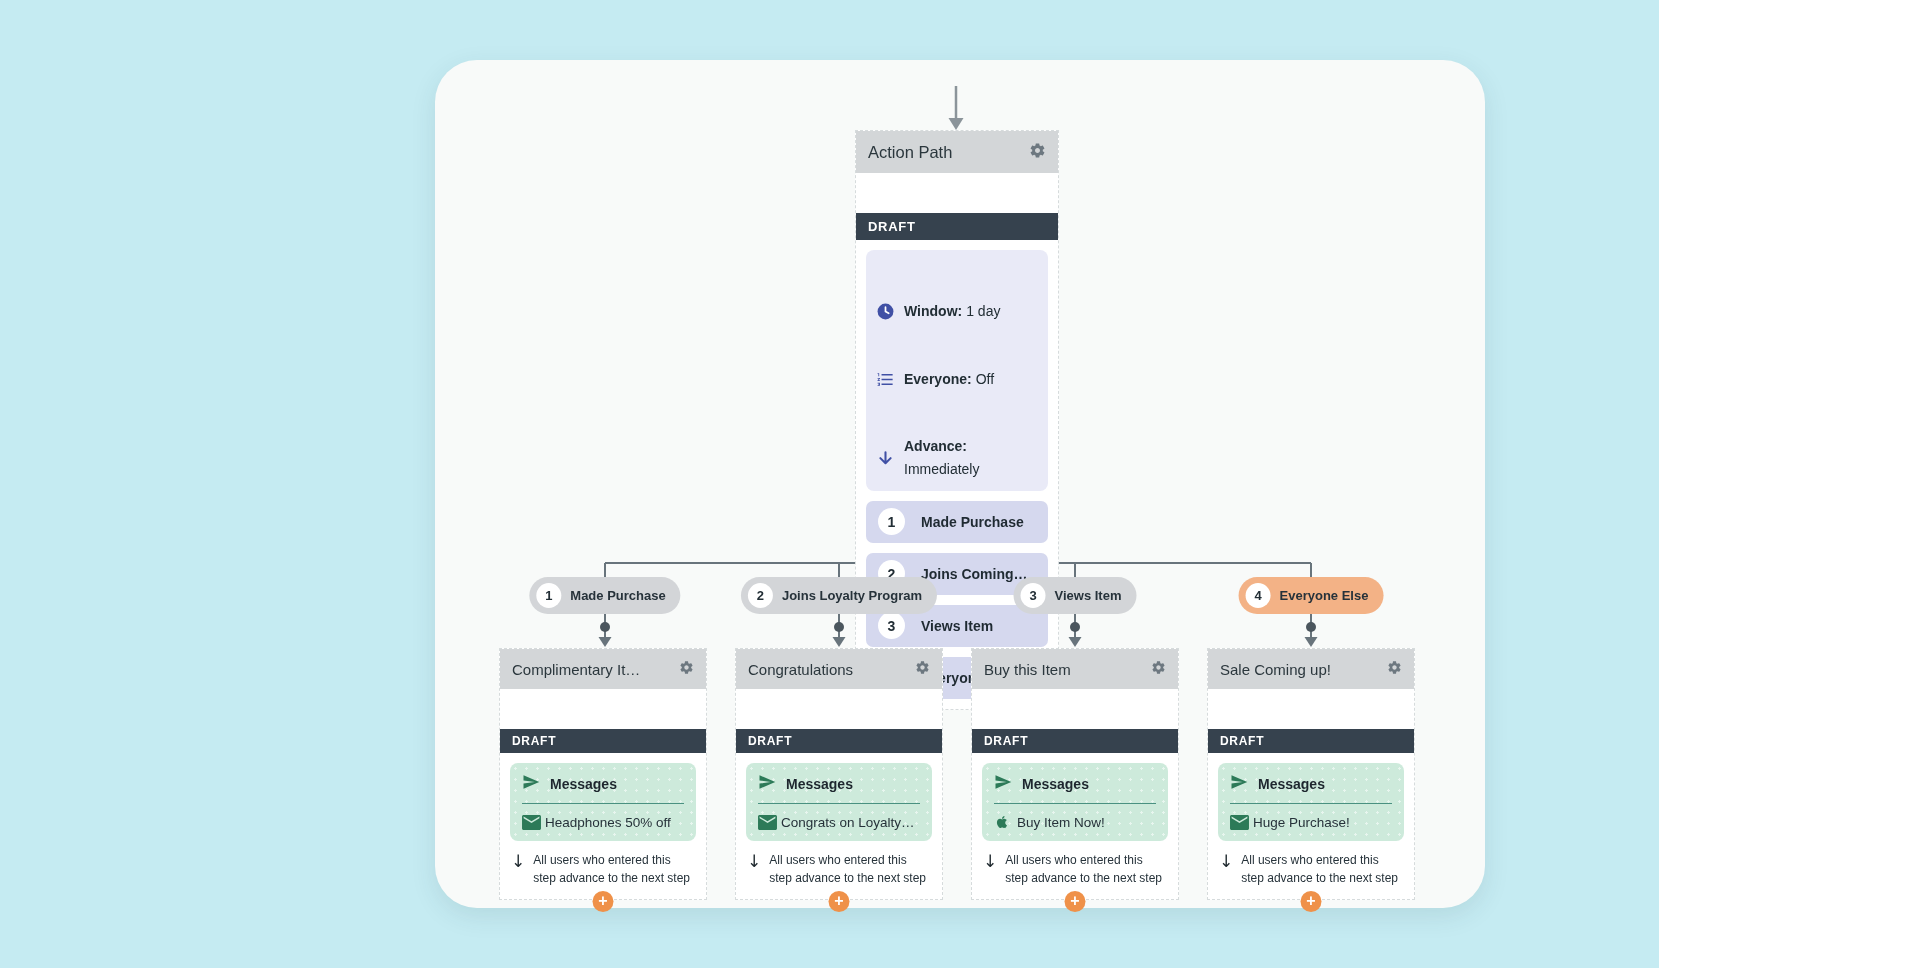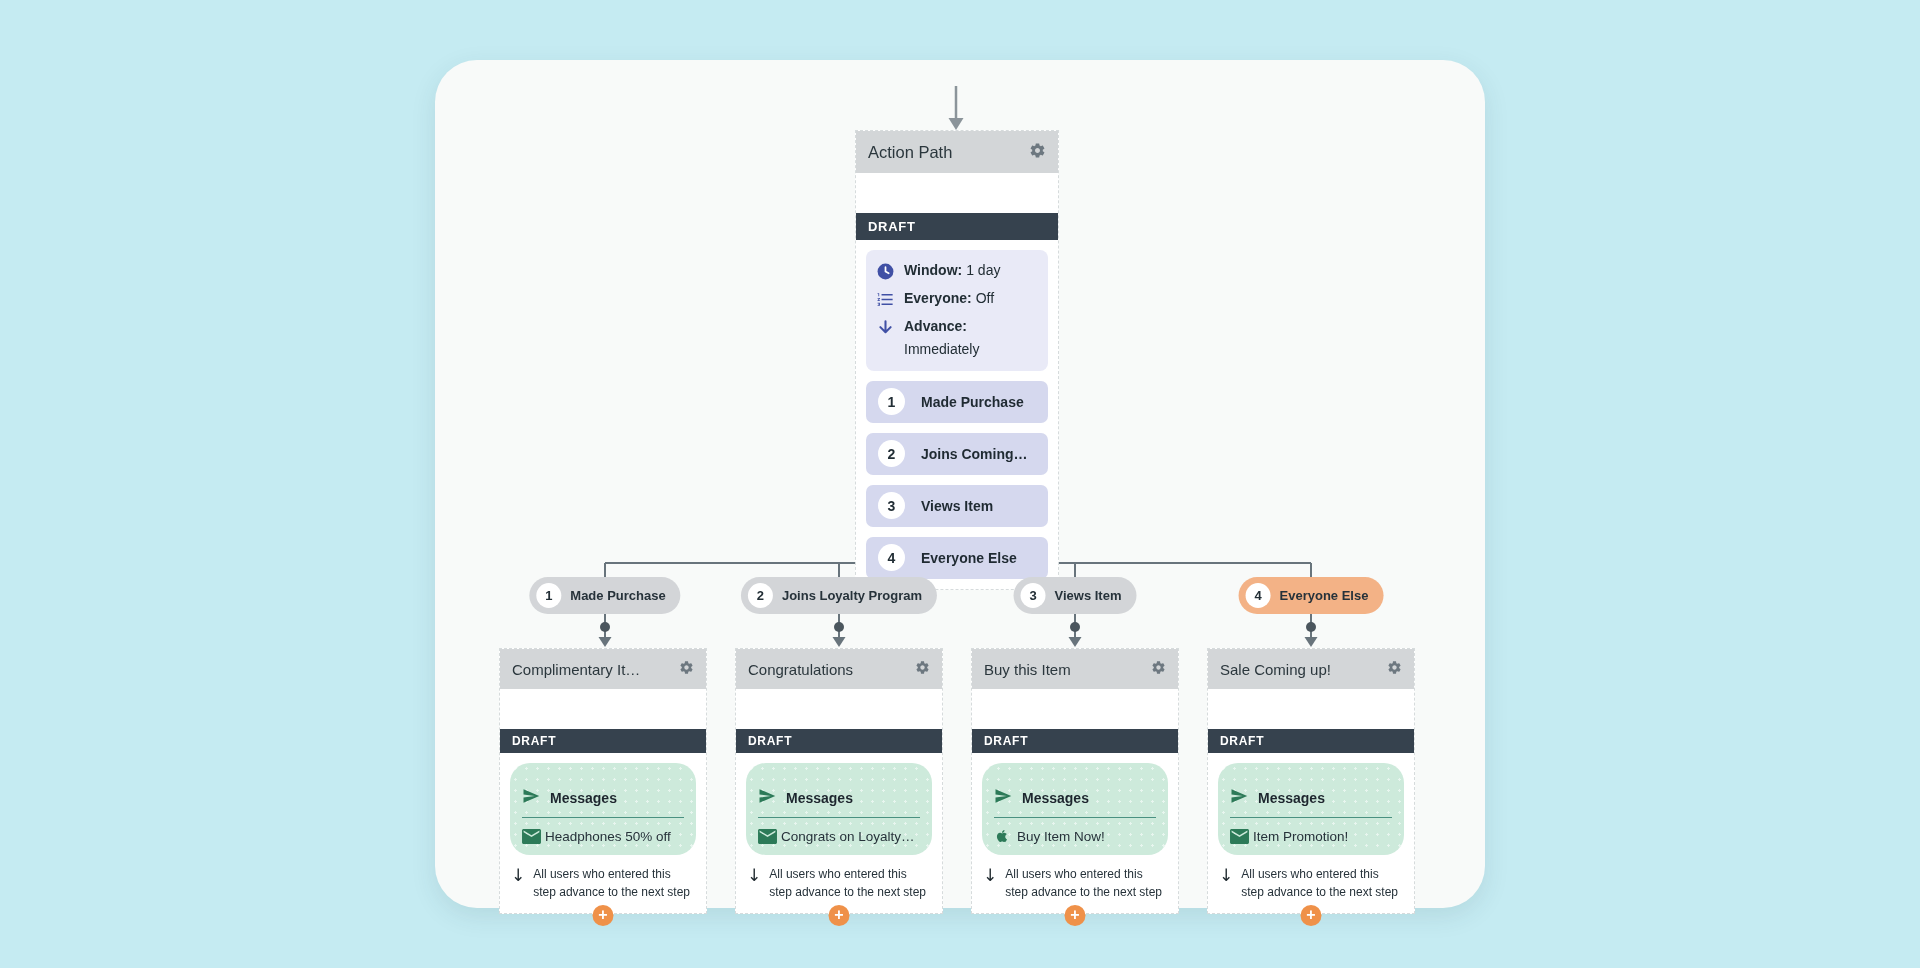--- a/index.html
+++ b/index.html
@@ -1,38 +1,38 @@
 <!DOCTYPE html>
 <html><head>
 <meta charset="utf-8">
 <style>
   * { margin:0; padding:0; box-sizing:border-box; }
   html,body { width:1920px; height:968px; }
   body { font-family:"Liberation Sans", sans-serif; }
-  .canvas { position:relative; width:1920px; height:968px; background:#c5ebf2; overflow:hidden; }
+  .canvas { position:relative; width:1659px; height:968px; background:#c5ebf2; overflow:hidden; }
   .flow-panel { position:absolute; left:435px; top:60px; width:1050px; height:848px;
     background:#f8faf9; border-radius:42px; box-shadow:0 8px 26px rgba(30,60,70,0.10); }
   svg.connectors { position:absolute; left:0; top:0; pointer-events:none; }
 
   
   .node { position:absolute; background:#fff; border:1px dashed #d6dbdc; }
   .node-header { display:flex; align-items:center; justify-content:space-between;
     background:#d3d6d8; padding:0 12px; color:#2b373d; }
   .gear-btn { background:none; border:none; cursor:pointer; display:flex; align-items:center; padding:0; }
   .draft-bar { background:#36424e; color:#ffffff; font-weight:bold; letter-spacing:0.7px;
     display:flex; align-items:center; padding:0 12px;margin-top:40px; }
 
   
   .action-card { left:855px; top:130px; width:204px; }
   .action-card .node-header { height:42px; font-size:16.5px; }
   .action-card .draft-bar { height:27px; font-size:13px; }
   .action-body { padding:10px; display:flex; flex-direction:column; gap:10px; }
   .settings-box { background:#e9eaf7; border-radius:8px; padding:11px 10px 12px;
     display:flex; flex-direction:column; gap:8px; font-size:14px; color:#222e35; }
-  .setting-row { display:flex; gap:9px; align-items:flex-start; line-height:1.35; }
+  .setting-row { display:flex; gap:9px; align-items:center; line-height:1.35;margin-top:40px; }
   .setting-icon { width:19px; height:19px; flex:none; display:flex; margin-top:1px; }
   .setting-text { flex:1; }
   .setting-text .lbl { font-weight:bold; }
   .setting-text .val { margin-left:4px; }
   .setting-row.stacked .val { display:block; margin-left:0; margin-top:4px; }
   .audience-row { background:#d5d8ee; border-radius:7px; height:42px; display:flex;
     align-items:center; gap:16px; padding:0 12px; cursor:pointer; }
   .num-circle { width:27px; height:27px; border-radius:50%; background:#fff; flex:none;
     display:flex; align-items:center; justify-content:center; font-weight:bold;
     font-size:14px; color:#222e35; }
@@ -44,21 +44,21 @@
     transform:translateX(-50%); cursor:pointer; white-space:nowrap; }
   .pill[data-highlighted="true"] { background:#f3b286; }
   .pill .num-circle { width:25px; height:25px; font-size:13px; }
   .pill-label { font-weight:bold; font-size:13px; color:#26323a; }
 
   
   .step-card { top:648px; width:208px; }
   .step-card .node-header { height:40px; font-size:15px; }
   .step-card .draft-bar { height:24px; font-size:12px; }
   .step-body { padding:10px 10px 12px; }
-  .messages-box { background:#cdeadb; border-radius:20px; padding:24px 12px 11px;
+  .messages-box { background:#cdeadb; border-radius:8px; padding:10px 12px 11px;
     background-image:radial-gradient(rgba(255,255,255,0.55) 1px, transparent 1.3px);
     background-size:11px 11px; cursor:pointer; }
   .messages-title-row { display:flex; gap:10px; align-items:center; font-weight:bold;
     font-size:14px; color:#1d262e; }
   .m-divider { border-top:1.5px solid #4a9181; margin:9px 0 10px; }
   .message-row { display:flex; gap:3px; align-items:center; font-size:13.5px; color:#26323a; white-space:nowrap; }
   .msg-icon { width:20px; height:16px; flex:none; display:flex; align-items:center; }
   .msg-icon svg { display:none; }
   .msg-icon[data-icon="envelope-icon"] svg.envelope { display:block; }
   .msg-icon[data-icon="apple-icon"] svg.apple { display:block; }
@@ -314,21 +314,21 @@
           <span>Messages</span>
         </div>
         <div class="m-divider"></div>
         <div class="message-row">
           <span class="msg-icon" data-icon="envelope-icon">
             <svg class="envelope" width="19" height="15" viewBox="0 0 24 19" fill="#2c7a58">
                 <path d="M22 0H2C.9 0 0 .9 0 2v15c0 1.1.9 2 2 2h20c1.1 0 2-.9 2-2V2c0-1.1-.9-2-2-2zm0 4-10 6L2 4V2l10 6 10-6v2z"></path>
               </svg>
 
           </span>
-          <span>Item Promotion!</span>
+          <span>Huge Purchase!</span>
         </div>
       </div>
       <div class="advance-note">
         <span class="dn-arrow">↓</span>
         <span class="note-text">All users who entered this step advance to the next step</span>
       </div>
     </div>
     <button class="plus-btn">+</button>
   </div>
 

